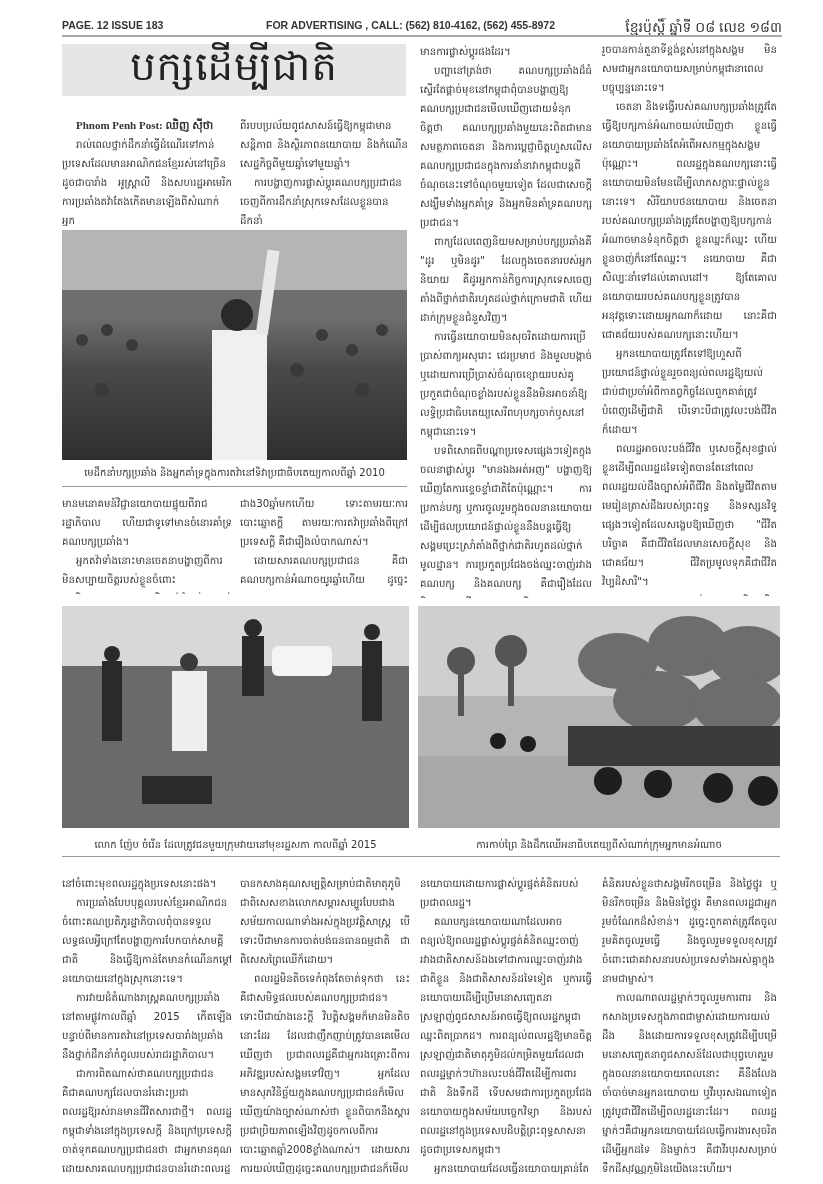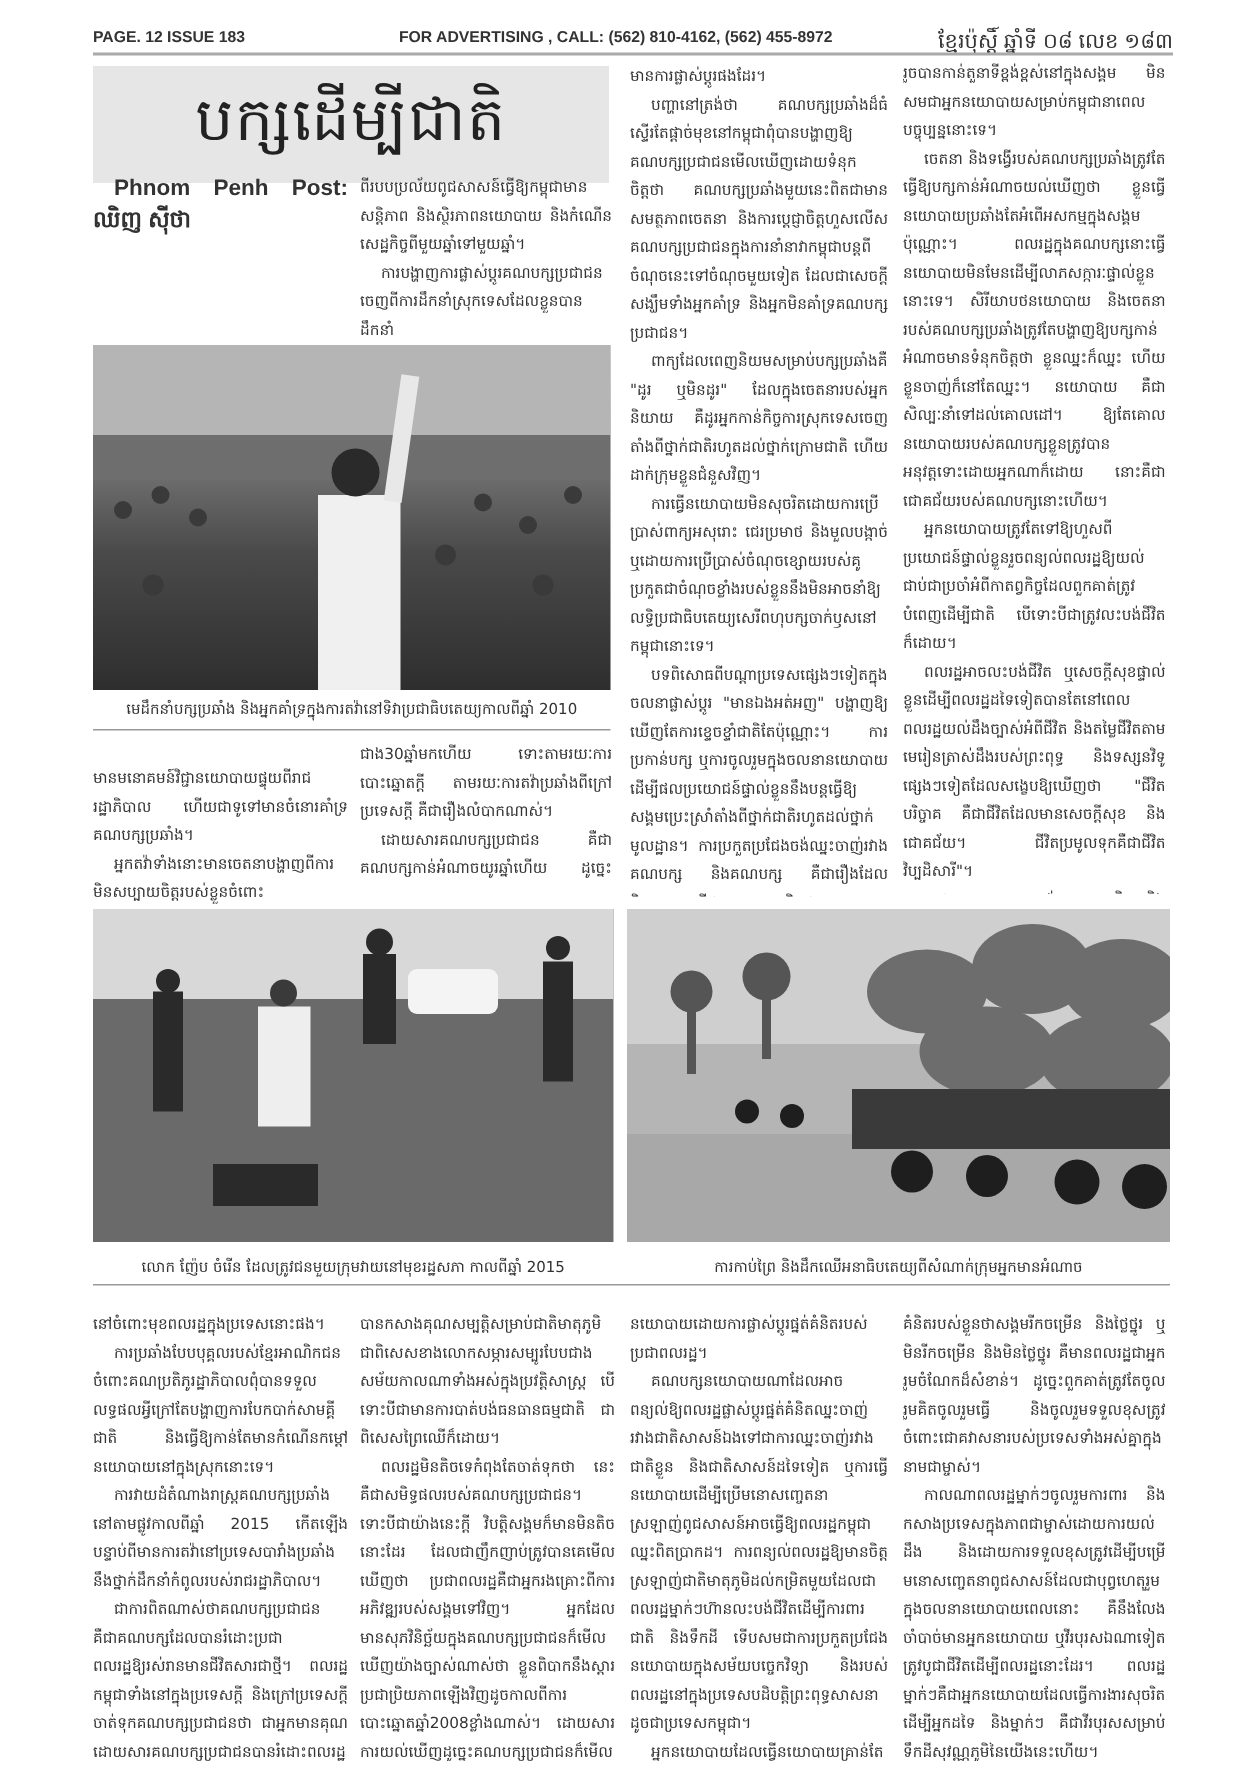--- a/index.html
+++ b/index.html
@@ -2,46 +2,47 @@
 <html><head>
 <meta charset="utf-8">
 <style>
   html,body{margin:0;padding:0;background:#fff;}
   body{width:823px;height:1184px;position:relative;overflow:hidden;font-family:"DejaVu Sans",sans-serif;color:#222;}
   .hdr{position:absolute;left:62px;top:19px;width:720px;height:14px;font-family:"Liberation Sans",sans-serif;font-weight:bold;font-size:10.5px;color:#333;}
   .hdr .l{position:absolute;left:0;top:0;}
   .hdr .c{position:absolute;left:204px;top:0;}
   .hdr .r{position:absolute;right:0;top:-1px;font-weight:normal;font-size:14px;}
   .hdr-rule{position:absolute;left:62px;top:35px;width:720px;height:2px;background:#aaa;}
-  .title-box{position:absolute;left:62px;top:44px;width:344px;height:78px;background:#e6e6e6;display:flex;align-items:center;justify-content:center;}
+  .title-box{position:absolute;left:62px;top:44px;width:344px;height:52px;background:#e6e6e6;display:flex;align-items:center;justify-content:center;}
   .title-box span{font-family:"DejaVu Serif",serif;font-size:40px;color:#222;letter-spacing:1px;}
   .col{position:absolute;font-size:10.2px;line-height:19px;color:#333;text-align:justify;overflow:hidden;}
   .col p{margin:0;text-indent:14px;}
   .col p.noind{text-indent:0;}
-  .byline{font-family:Liberation Sans, sans-serif;font-weight:bold;font-size:15px;}
+  .byline{font-family:Liberation Serif, serif;font-weight:bold;font-size:11px;}
   .photo{position:absolute;overflow:hidden;}
   .cap{position:absolute;font-size:10px;color:#333;text-align:center;}
   .rule{position:absolute;height:1px;background:#999;}
 </style>
 </head>
 <body>
 
 <div class="hdr">
   <span class="l">PAGE. 12  ISSUE 183</span>
   <span class="c">FOR ADVERTISING ,  CALL: (562) 810-4162, (562) 455-8972</span>
   <span class="r">ខ្មែរប៉ុស្តិ៍ ឆ្នាំទី ០៨  លេខ ១៨៣</span>
 </div>
 <div class="hdr-rule"></div>
 
 <div class="title-box">
   <span>បក្សដើម្បីជាតិ</span>
 </div>
 
 <div class="col" style="left:62px;top:116px;width:170px;height:110px;">
   <p class="noind" style="text-indent:14px"><span class="byline">Phnom Penh Post: ឈិញ ស៊ីថា</span></p>
+  <p>រាល់ពេលថ្នាក់ដឹកនាំធ្វើដំណើរទៅកាន់ប្រទេសដែលមានអាណិកជនខ្មែររស់នៅច្រើនដូចជាបារាំង អូស្ត្រាលី និងសហរដ្ឋអាមេរិក ការប្រឆាំងតវ៉ាតែងកើតមានឡើងពីសំណាក់អ្នក</p>
 </div>
 
 <div class="col" style="left:240px;top:116px;width:168px;height:110px;font-family:Liberation Serif, serif;">
   <p class="noind">ពីរបបប្រល័យពូជសាសន៍ធ្វើឱ្យកម្ពុជាមានសន្តិភាព និងស្ថិរភាពនយោបាយ និងកំណើនសេដ្ឋកិច្ចពីមួយឆ្នាំទៅមួយឆ្នាំ។</p>
   <p>ការបង្ហាញការផ្លាស់ប្តូរគណបក្សប្រជាជនចេញពីការដឹកនាំស្រុកទេសដែលខ្លួនបានដឹកនាំ</p>
 </div>
 
 <div class="photo" style="left:62px;top:230px;width:345px;height:230px;background:linear-gradient(180deg,#9a9a9a 0%,#7a7a7a 30%,#4a4a4a 60%,#2e2e2e 100%);">
   <svg width="345" height="230">
     <rect x="0" y="0" width="345" height="70" fill="#b5b5b5"></rect>
@@ -58,21 +59,21 @@
         <circle cx="40" cy="160" r="7"></circle>
     </g>
     <rect x="150" y="100" width="55" height="130" fill="#f0f0f0"></rect>
     <circle cx="175" cy="85" r="16" fill="#2a2a2a"></circle>
     <rect x="200" y="20" width="12" height="85" fill="#e8e8e8" transform="rotate(8 206 60)"></rect>
   </svg>
 </div>
 <div class="cap" style="left:62px;top:466px;width:345px;">មេដឹកនាំបក្សប្រឆាំង និងអ្នកគាំទ្រក្នុងការតវ៉ានៅទិវាប្រជាធិបតេយ្យកាលពីឆ្នាំ 2010</div>
 <div class="rule" style="left:62px;top:486px;width:345px;"></div>
 
-<div class="col" style="left:62px;top:494px;width:170px;height:100px;margin-top:16px;">
+<div class="col" style="left:62px;top:494px;width:170px;height:100px;">
   <p class="noind">មានមនោគមន៍វិជ្ជានយោបាយផ្ទុយពីរាជរដ្ឋាភិបាល ហើយជាទូទៅមានចំនោរគាំទ្រគណបក្សប្រឆាំង។</p>
   <p>អ្នកតវ៉ាទាំងនោះមានចេតនាបង្ហាញពីការមិនសប្បាយចិត្តរបស់ខ្លួនចំពោះរដ្ឋាភិបាលបច្ចុប្បន្នផង និងចង់បំបាក់មុខមាត់ថ្នាក់ដឹកនាំរដ្ឋាភិបាល</p>
 </div>
 
 <div class="col" style="left:240px;top:494px;width:168px;height:100px;">
   <p class="noind">ជាង30ឆ្នាំមកហើយ ទោះតាមរយៈការបោះឆ្នោតក្តី តាមរយៈការតវ៉ាប្រឆាំងពីក្រៅប្រទេសក្តី គឺជារឿងលំបាកណាស់។</p>
   <p>ដោយសារគណបក្សប្រជាជន គឺជាគណបក្សកាន់អំណាចយូរឆ្នាំហើយ ដូច្នេះគណបក្សនេះ</p>
 </div>
 
 <div class="col" style="left:420px;top:42px;width:172px;height:556px;">

